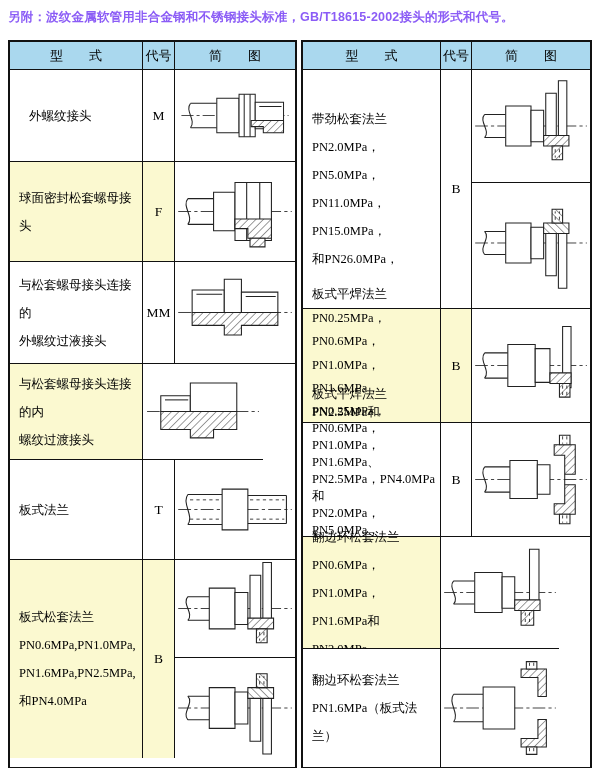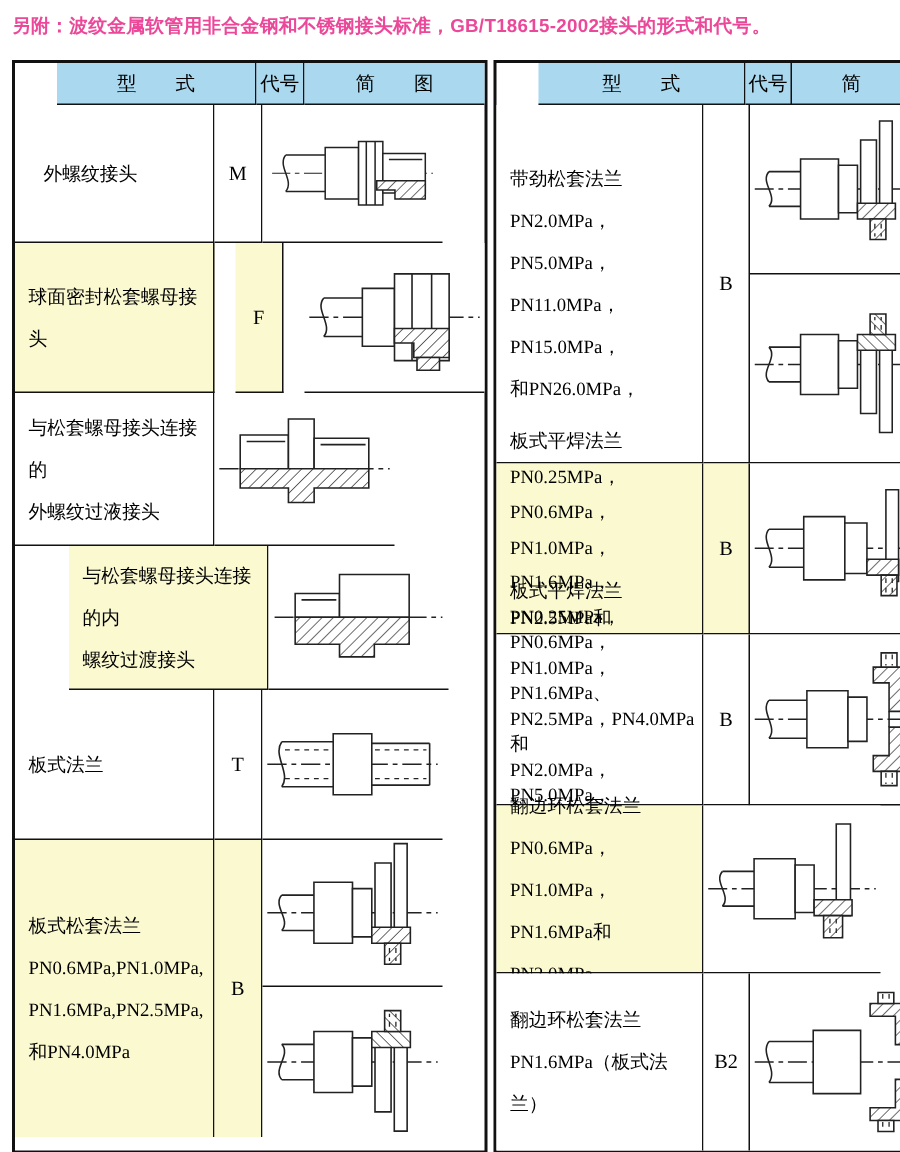--- a/index.html
+++ b/index.html
@@ -3,34 +3,34 @@
 <meta charset="utf-8">
 <style>
   html,body{margin:0;padding:0;}
   body{
     width:600px;height:768px;background:#ffffff;position:relative;overflow:hidden;
     font-family:"Liberation Serif","DejaVu Serif",serif;color:#000;
   }
   .title{
     position:absolute;left:8px;top:9px;width:584px;
     font-family:"Liberation Sans","DejaVu Sans",sans-serif;
-    font-weight:bold;font-size:12.5px;letter-spacing:0.2px;color:#ec4899;
+    font-weight:bold;font-size:12.5px;letter-spacing:0.2px;color:#8b5cf6;
   }
   .tables{position:absolute;left:8px;top:40px;display:flex;}
   .tbl{border:2px solid #111;background:#fff;}
   .tbl + .tbl{margin-left:4px;}
   .tr{display:flex;}
   .td{
     box-sizing:border-box;height:100%;
     border-right:1px solid #111;border-bottom:1px solid #111;
     background:#fff;
   }
   .td.last{border-right:none;}
   .tr.lastrow .td{border-bottom:none;}
-  .thead{height:28px;padding-left:28px;}
+  .thead{height:28px;}
   .thead .td{
     background:var(--hdr,#aad8ee);
     display:flex;align-items:center;justify-content:center;
     font-size:13px;
   }
   .c-type{
     display:flex;align-items:center;
     padding:4px 4px 4px 9px;font-size:12.5px;white-space:pre-line;
   }
   .c-code{
@@ -81,51 +81,52 @@
             <path d="M12,33c-6,7.199999999999999 6,16.799999999999997 0,24" fill="none" stroke="#222222" stroke-width="1"></path>
             <path d="M38,28h22v34h-22z" fill="#fff" stroke="#222222" stroke-width="1"></path>
             <path d="M60,24h16v42h-16z" fill="#fff" stroke="#222222" stroke-width="1"></path>
             <path d="M65.1,24V66M70.9,24V66" fill="none" stroke="#222222" stroke-width="1"></path>
             <path d="M76,32h28v26h-28z" fill="#fff" stroke="#222222" stroke-width="1"></path>
             <path d="M80,36H102M80,54H102" fill="none" stroke="#222222" stroke-width="1"></path>
             <path d="M72,50H104V62H84V56H72Z" fill="url(#hatch)" stroke="#222222" stroke-width="1"></path>
           </svg>
         </div>
       </div>
-      <div class="tr" style="height: 100px; gap: 14px;">
+      <div class="tr" style="height: 100px;">
         <div class="td c-type yl" style="line-height: 28px;">球面密封松套螺母接头</div>
         <div class="td c-code yl">F</div>
         <div class="td c-diag last">
           <svg viewBox="0 0 112 90" preserveAspectRatio="xMidYMid meet" class="diag">
             <path d="M3,45H109" fill="none" stroke="#222222" stroke-width="0.8" stroke-dasharray="12 3 3 3"></path>
             <path d="M12,33H36M12,57H36" fill="none" stroke="#222222" stroke-width="1"></path>
             <path d="M12,33c-6,7.199999999999999 6,16.799999999999997 0,24" fill="none" stroke="#222222" stroke-width="1"></path>
             <path d="M36,27h20v36h-20z" fill="#fff" stroke="#222222" stroke-width="1"></path>
             <path d="M56,18h34v54h-34z" fill="#fff" stroke="#222222" stroke-width="1"></path>
             <path d="M66.9,18V72M79.1,18V72" fill="none" stroke="#222222" stroke-width="1"></path>
             <path d="M56,52H90V70H68V61H56Z" fill="url(#hatch)" stroke="#222222" stroke-width="1"></path>
             <path d="M70,70h14v8h-14z" fill="url(#hatch)" stroke="#222222" stroke-width="1"></path>
           </svg>
         </div>
       </div>
       <div class="tr" style="height: 102px;">
         <div class="td c-type" style="line-height: 28px; font-family: Liberation Serif, serif;">与松套螺母接头连接的
 外螺纹过液接头</div>
+        <div class="td c-code">MM</div>
         <div class="td c-diag last">
           <svg viewBox="0 0 112 90" preserveAspectRatio="xMidYMid meet" class="diag">
             <path d="M3,45H109" fill="none" stroke="#222222" stroke-width="0.8" stroke-dasharray="12 3 3 3"></path>
             <path d="M16,24h30v21h-30z" fill="#fff" stroke="#222222" stroke-width="1"></path>
             <path d="M46,14h16v31h-16z" fill="#fff" stroke="#222222" stroke-width="1"></path>
             <path d="M62,26h34v19h-34z" fill="#fff" stroke="#222222" stroke-width="1"></path>
             <path d="M20,28H44M66,30H94" fill="none" stroke="#222222" stroke-width="1"></path>
             <path d="M16,45H96V57H62V66H46V57H16Z" fill="url(#hatch)" stroke="#222222" stroke-width="1"></path>
           </svg>
         </div>
       </div>
-      <div class="tr" style="height: 96px; margin-left: 36px;">
+      <div class="tr" style="height: 96px;">
         <div class="td c-type yl" style="line-height: 28px;">与松套螺母接头连接的内
 螺纹过渡接头</div>
         <div class="td c-diag last">
           <svg viewBox="0 0 112 90" preserveAspectRatio="xMidYMid meet" class="diag">
             <path d="M3,45H109" fill="none" stroke="#222222" stroke-width="0.8" stroke-dasharray="12 3 3 3"></path>
             <path d="M16,30h28v15h-28z" fill="#fff" stroke="#222222" stroke-width="1"></path>
             <path d="M44,18h44v27h-44z" fill="#fff" stroke="#222222" stroke-width="1"></path>
             <path d="M20,34H42" fill="none" stroke="#222222" stroke-width="1"></path>
             <path d="M16,45H88V62H66V70H44V62H16Z" fill="url(#hatch)" stroke="#222222" stroke-width="1"></path>
           </svg>
@@ -290,21 +291,20 @@
             <path d="M84,4h9v58h-9z" fill="#fff" stroke="#222222" stroke-width="1"></path>
             <path d="M70,52H94V62H70Z" fill="url(#hatch)" stroke="#222222" stroke-width="1"></path>
             <path d="M76,62h12v14h-12z" fill="url(#hatch)" stroke="#222222" stroke-width="1"></path>
             <path d="M80,64V74M84,64V74" fill="none" stroke="#222222" stroke-width="0.8" stroke-dasharray="3 3"></path>
           </svg>
         </div>
       </div>
       <div class="tr lastrow" style="height: 118px;">
         <div class="td c-type" style="line-height: 28px;">翻边环松套法兰
 PN1.6MPa（板式法兰）</div>
-        <div class="td c-code">B2</div>
         <div class="td c-diag last">
           <svg viewBox="0 0 112 90" preserveAspectRatio="xMidYMid meet" class="diag">
             <path d="M3,45H109" fill="none" stroke="#222222" stroke-width="0.8" stroke-dasharray="12 3 3 3"></path>
             <path d="M12,32H40M12,58H40" fill="none" stroke="#222222" stroke-width="1"></path>
             <path d="M12,32c-6,7.8 6,18.2 0,26" fill="none" stroke="#222222" stroke-width="1"></path>
             <path d="M40,25h30v40h-30z" fill="#fff" stroke="#222222" stroke-width="1"></path>
             <path d="M76,8H100V34H92V16H76Z" fill="url(#hatch)" stroke="#222222" stroke-width="1"></path>
             <path d="M76,82H100V56H92V74H76Z" fill="url(#hatch)" stroke="#222222" stroke-width="1"></path>
             <path d="M81,1h10v7h-10z" fill="#fff" stroke="#222222" stroke-width="1"></path>
             <path d="M81,82h10v7h-10z" fill="#fff" stroke="#222222" stroke-width="1"></path>

